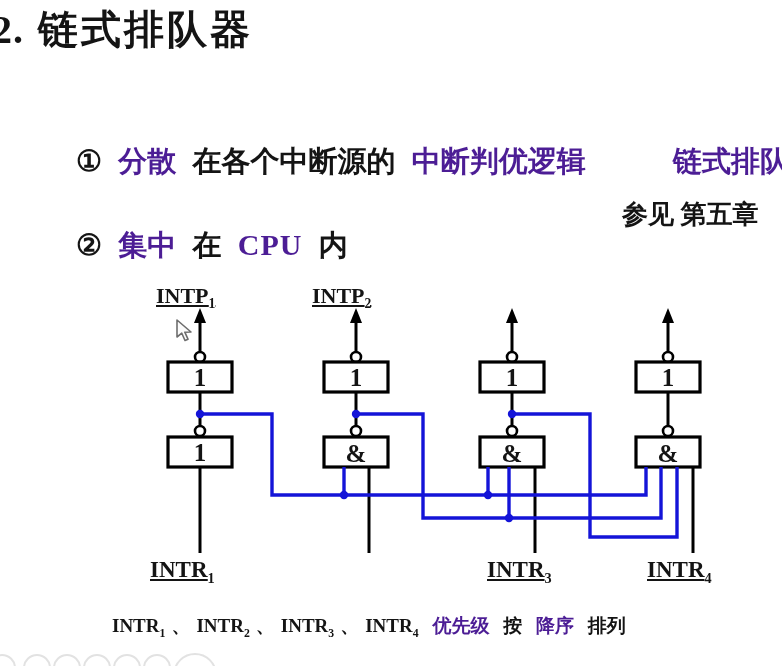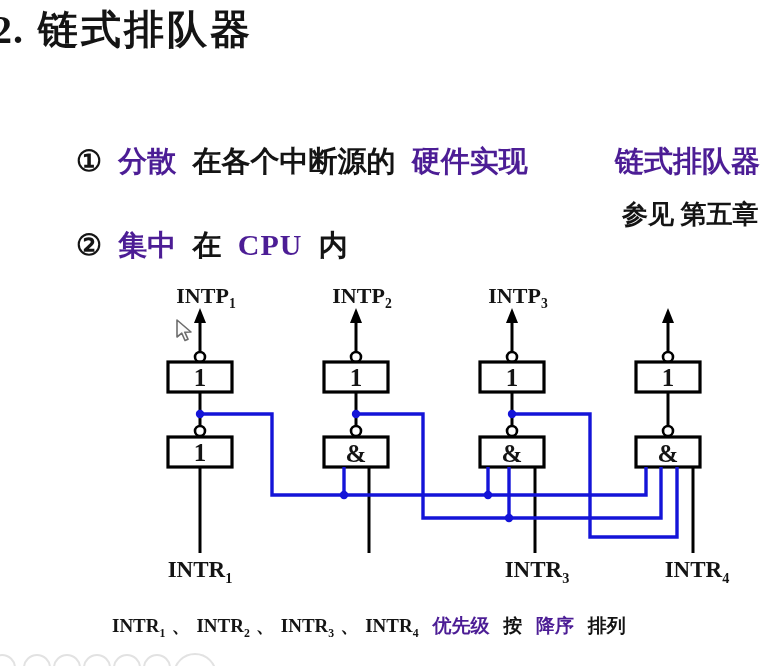--- a/index.html
+++ b/index.html
@@ -13,21 +13,21 @@
   .blu{color:#4c1d95;}
   .title{left:-8px; top:2px; font-size:40px; letter-spacing:1px;}
   .title .t-gap{margin-left:14px; letter-spacing:3px;}
   .subtitle{left:44px; top:74px; font-size:33px;}
   .line1{left:76px; top:142px; font-size:29px;}
   .line2{left:76px; top:226px; font-size:29px;}
   .sp-l{margin-left:9px;}
   .gap-l{margin-left:80px;}
   .sidenote{left:622px; top:197px; font-size:26px;}
   .cpu{font-size:30px; letter-spacing:1px;}
-  .nlabel{position:absolute; font-size:22px; text-align:center; width:100px;}
+  .nlabel{position:absolute; font-size:22px; text-align:left; width:100px;text-decoration:underline;}
   .nlabel sub, .caption sub{font-size:0.62em;}
   .rlabel{font-size:23px;}
   .caption{left:112px; top:613px; font-size:19px;}
   .caption .sep{margin:0 6px;}
   .caption .w{margin-left:9px;}
   svg.diagram{position:absolute; left:0; top:0;}
   .gate-label{font-size:25px; font-weight:bold; font-family:"Liberation Serif","DejaVu Serif",serif;}
 </style>
 </head>
 <body>
@@ -132,37 +132,36 @@
 
   <div class="abs title">
     <span>2.</span><span class="t-gap">链式排队器</span>
   </div>
 
 
   <div class="abs line1">
     <span>①</span>
     <span class="blu sp-l">分散</span>
     <span class="sp-l">在各个中断源的</span>
-    <span class="blu sp-l">硬件实现</span>
+    <span class="blu sp-l">中断判优逻辑</span>
     <span class="blu gap-l">链式排队器</span>
   </div>
 
   <div class="abs line2">
     <span>②</span>
     <span class="blu sp-l">集中</span>
     <span class="sp-l">在</span>
     <span class="blu sp-l cpu">CPU</span>
     <span class="sp-l">内</span>
   </div>
 
   <div class="abs sidenote">参见 第五章</div>
 
   <div class="abs nlabel" style="left:156px; top:283px;"><span>INTP</span><sub>1</sub></div>
   <div class="abs nlabel" style="left:312px; top:283px;"><span>INTP</span><sub>2</sub></div>
-  <div class="abs nlabel" style="left:468px; top:283px;"><span>INTP</span><sub>3</sub></div>
 
   <div class="abs nlabel rlabel" style="left:150px; top:557px;"><span>INTR</span><sub>1</sub></div>
   <div class="abs nlabel rlabel" style="left:487px; top:557px;"><span>INTR</span><sub>3</sub></div>
   <div class="abs nlabel rlabel" style="left:647px; top:557px;"><span>INTR</span><sub>4</sub></div>
 
   <div class="abs caption">
     <span><span>INTR</span><sub>1</sub></span><span class="sep">、</span><span><span>INTR</span><sub>2</sub></span><span class="sep">、</span><span><span>INTR</span><sub>3</sub></span><span class="sep">、</span><span><span>INTR</span><sub>4</sub></span>
     <span class="blu w">优先级</span>
     <span class="w">按</span>
     <span class="blu w">降序</span>

